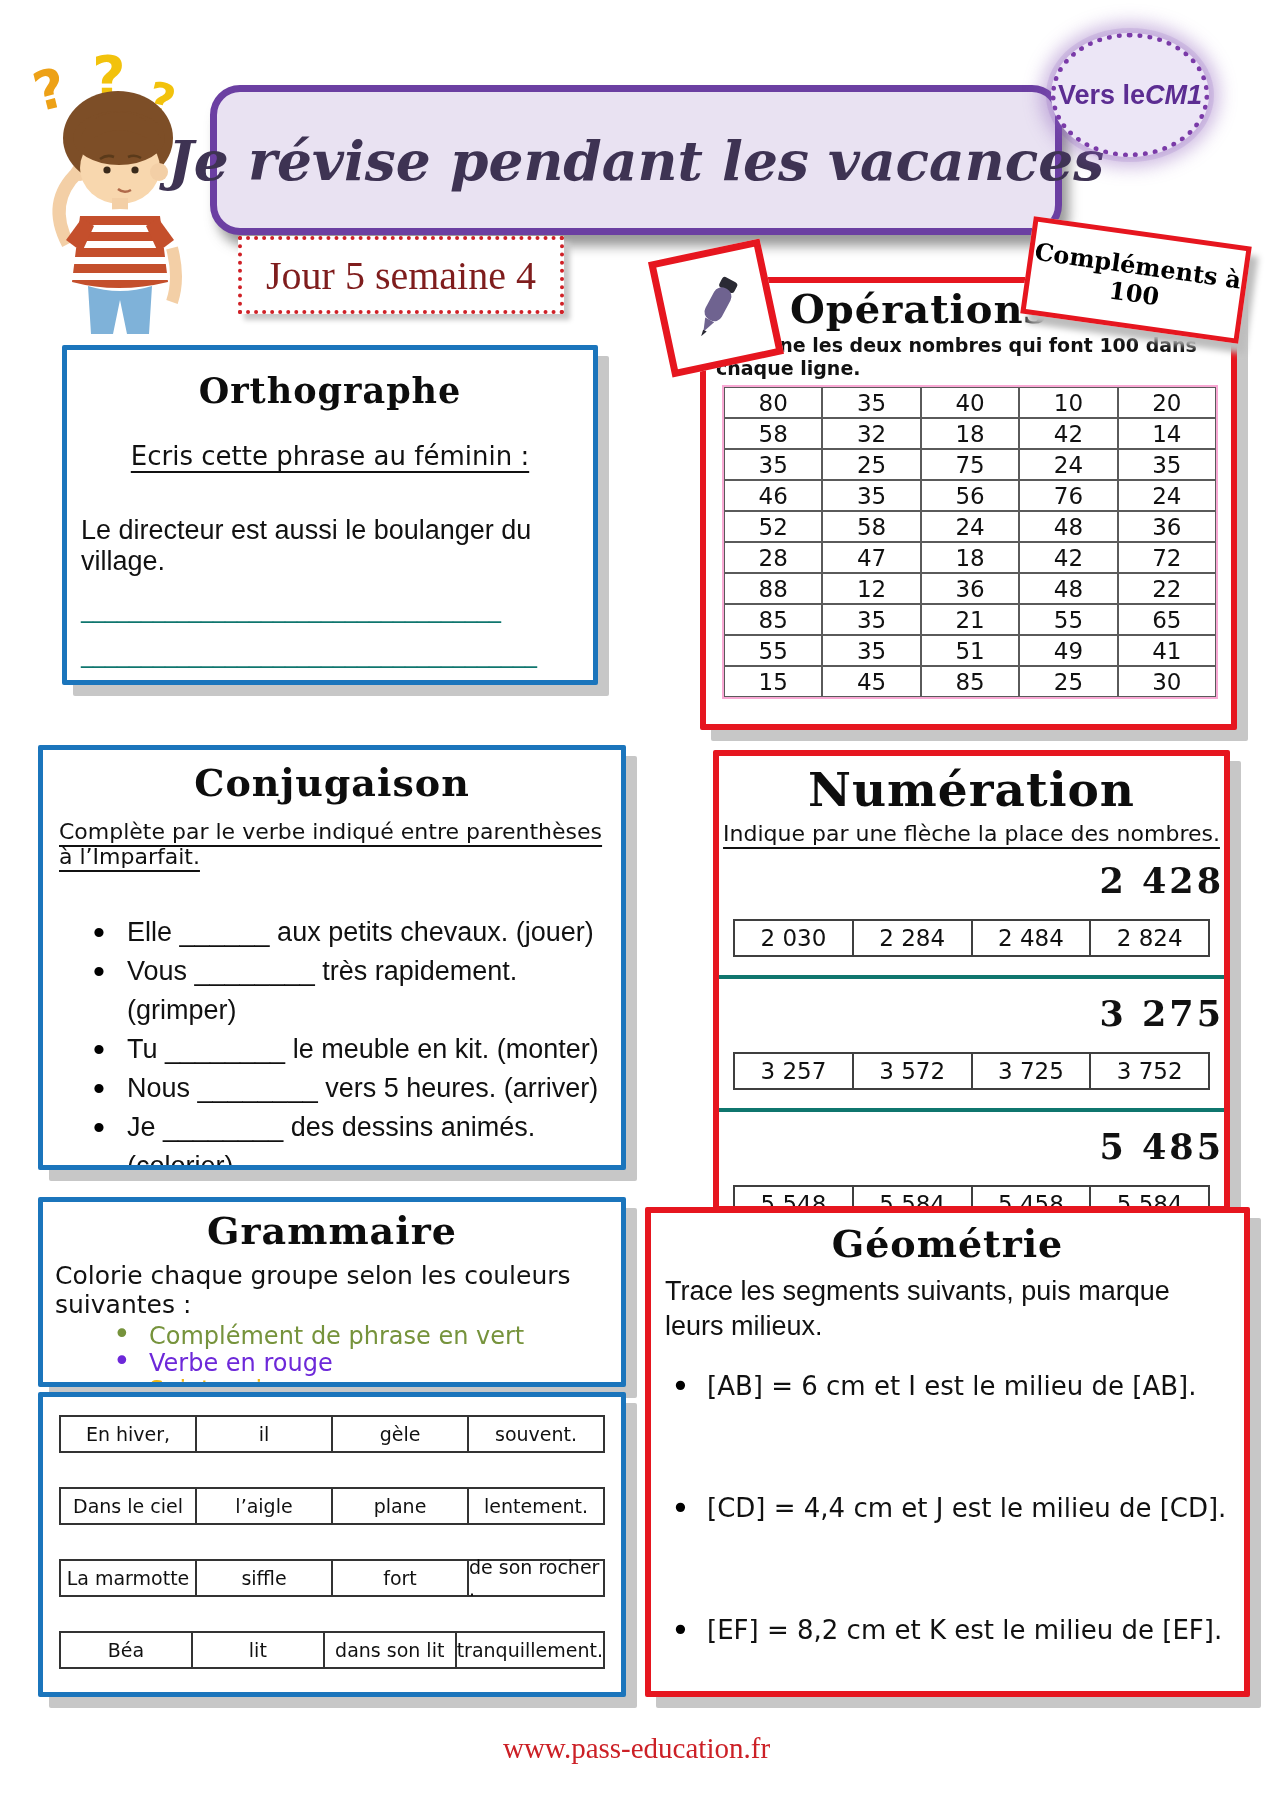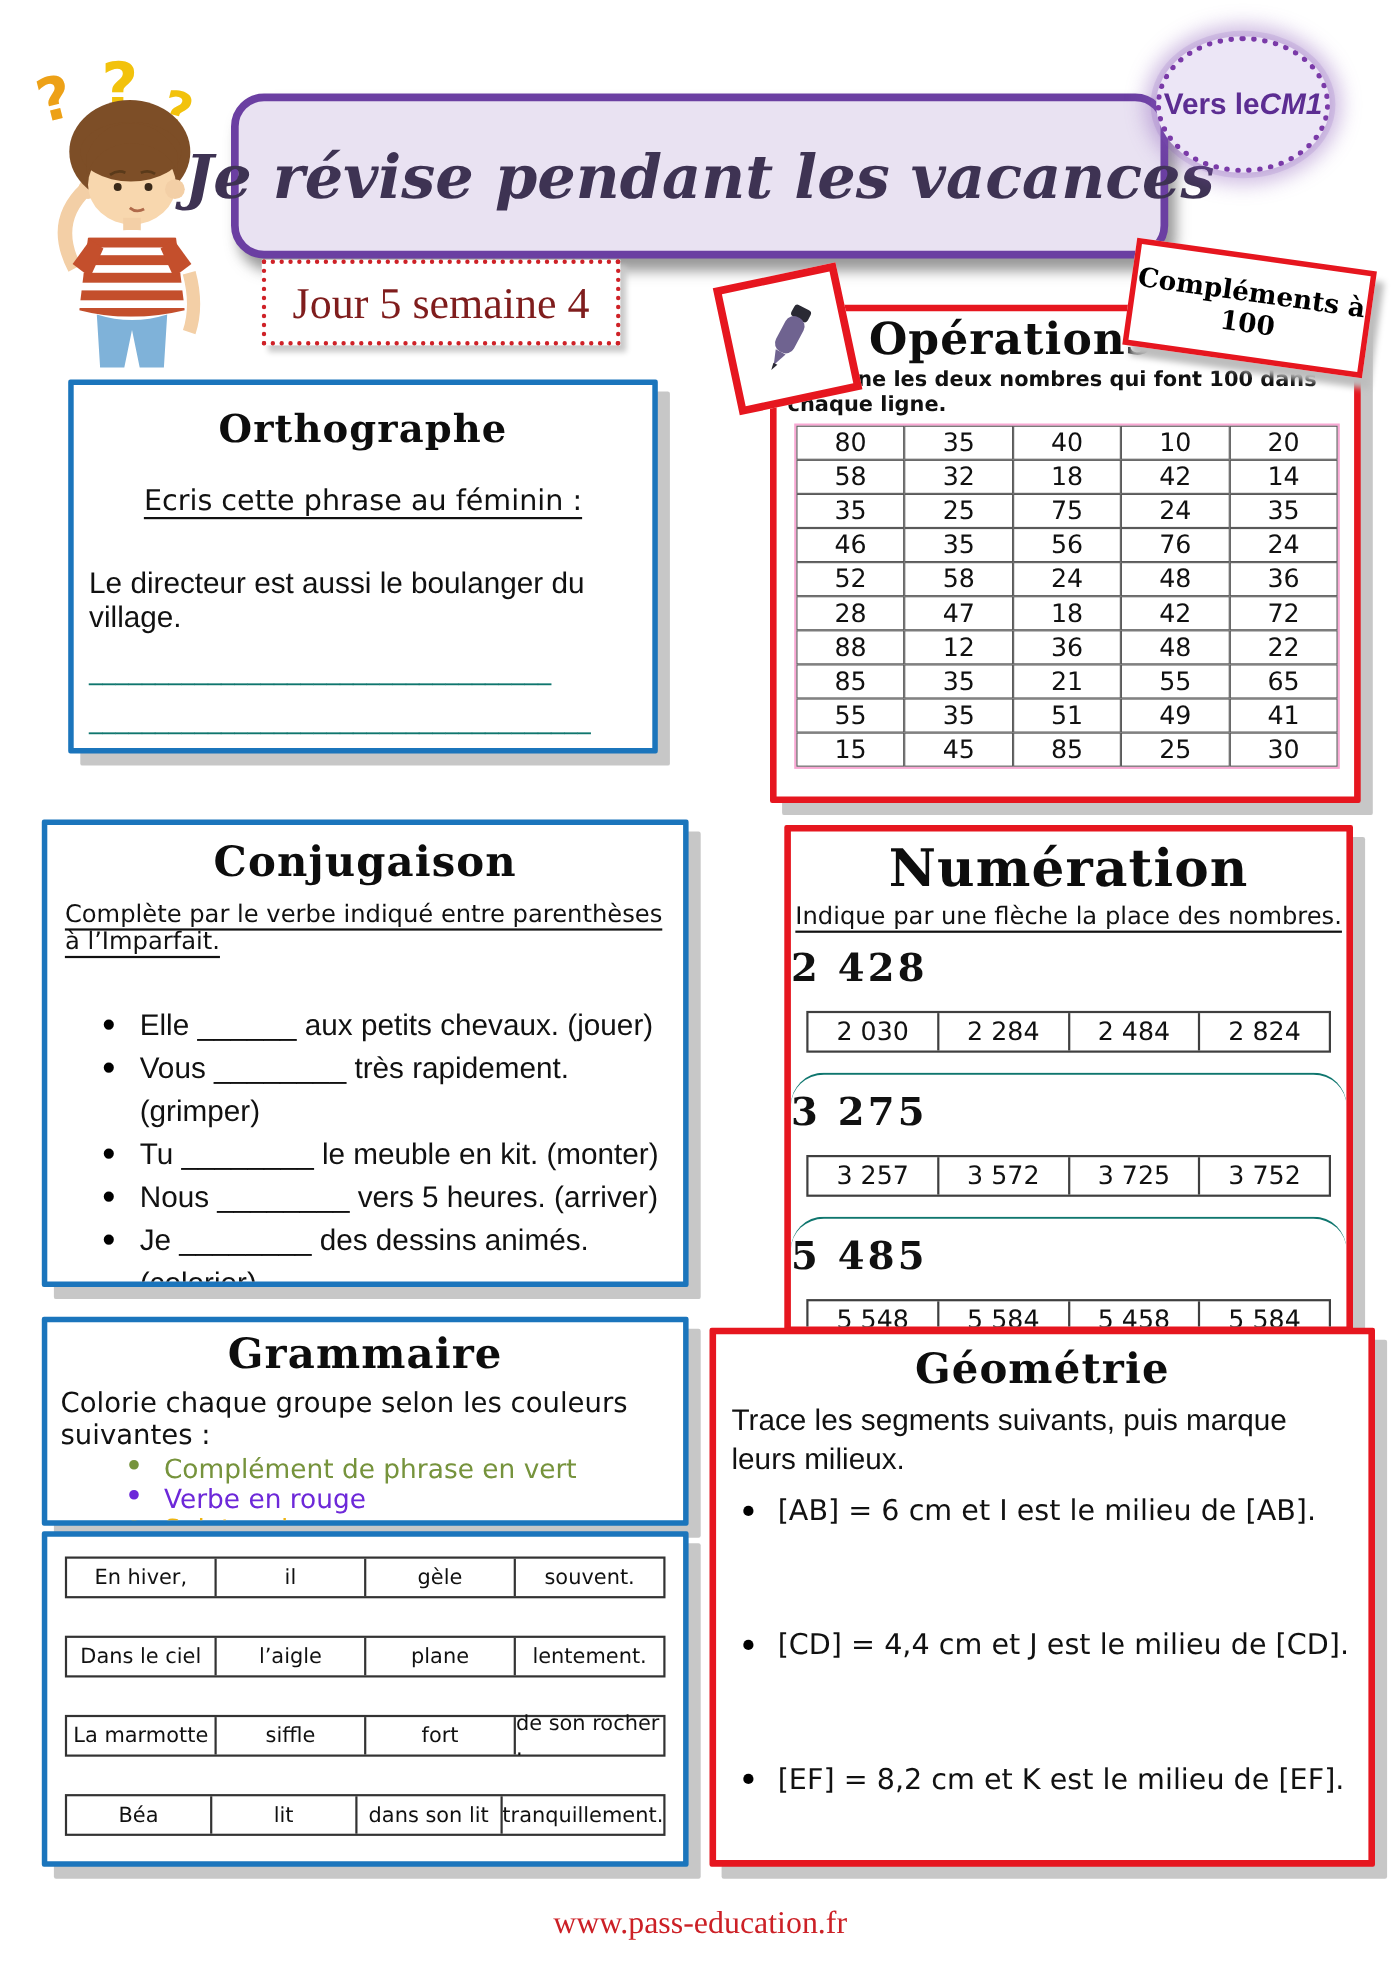--- a/index.html
+++ b/index.html
@@ -54,23 +54,23 @@
   .conj-instruction{margin:14px 0 0 16px;font-size:22px;}
   .conj-list{margin-top:44px;}
   .conj-item{position:relative;padding-left:84px;font-family:"Liberation Sans",sans-serif;font-size:27px;line-height:39px;}
   .conj-item::before{content:"•";position:absolute;left:50px;top:0;font-size:34px;color:#000;}
 
   
   .numeration{left:713px;top:750px;width:505px;height:450px;}
   .num-title{font-size:47px;margin-top:6px;}
   .num-instruction{text-align:center;font-size:22px;margin-top:4px;}
   .num-block{padding:6px 0 18px;}
-  .num-block + .num-block{border-top:2px solid #0f766e;border-radius:30px;}
+  .num-block + .num-block{border-top:4px solid #0f766e;}
   .num-target{font-family:"DejaVu Serif",serif;font-weight:bold;font-size:35px;letter-spacing:3px;
-              text-align:left;margin-top:8px;}
+              text-align:right;margin-top:8px;}
   .opt-row{display:flex;border:2px solid #3f3f3f;margin:18px 14px 0;}
   .opt-cell{flex:1;height:34px;border-right:2px solid #3f3f3f;display:flex;align-items:center;justify-content:center;font-size:23px;}
   .opt-cell:last-child{border-right:none;}
 
   
   .grammaire-legend{left:38px;top:1197px;width:578px;height:180px;}
   .gram-title{font-size:38px;margin-top:6px;}
   .gram-instruction{margin:8px 0 0 12px;font-size:25px;}
   .legend-list{margin-top:4px;}
   .legend-item{position:relative;padding-left:36px;margin-left:70px;font-size:24px;line-height:27px;}
@@ -79,21 +79,21 @@
   .sent-list{padding:18px 16px 0;}
   .sent-row{display:flex;border:2px solid #333;height:34px;margin-bottom:34px;}
   .sent-cell{flex:1;border-right:2px solid #333;display:flex;align-items:center;justify-content:center;font-size:19px;}
   .sent-cell:last-child{border-right:none;}
 
   
   .geometrie{left:645px;top:1207px;width:593px;height:478px;}
   .geo-title{font-size:38px;margin-top:8px;}
   .geo-instruction{margin:8px 0 0 14px;width:548px;font-family:"Liberation Sans",sans-serif;font-size:27px;line-height:1.3;}
   .geo-list{margin-top:0;}
-  .geo-item{position:relative;padding-left:56px;margin-top:12px;font-size:26px;line-height:36px;}
+  .geo-item{position:relative;padding-left:56px;margin-top:24px;font-size:26px;line-height:36px;}
   .geo-item + .geo-item{margin-top:86px;}
   .geo-item::before{content:"•";position:absolute;left:20px;top:0;font-size:32px;color:#000;}
 
   .footer{left:0;width:100%;top:1732px;text-align:center;font-family:"Liberation Serif",serif;
           font-size:29px;color:#cc2026;}
   .boy{left:28px;top:46px;width:180px;height:295px;}
 </style>
 </head>
 <body>
 

